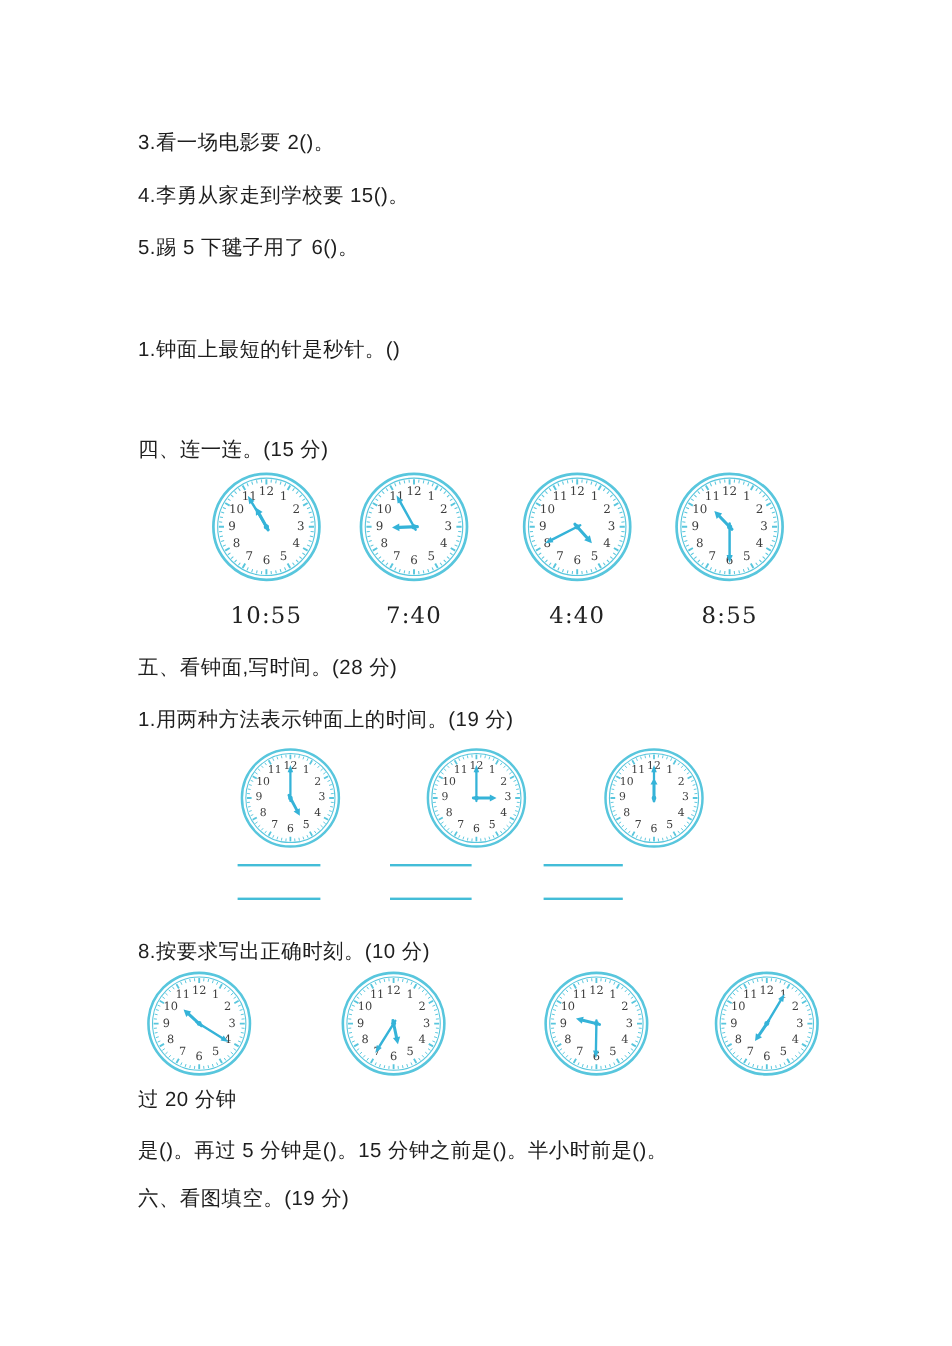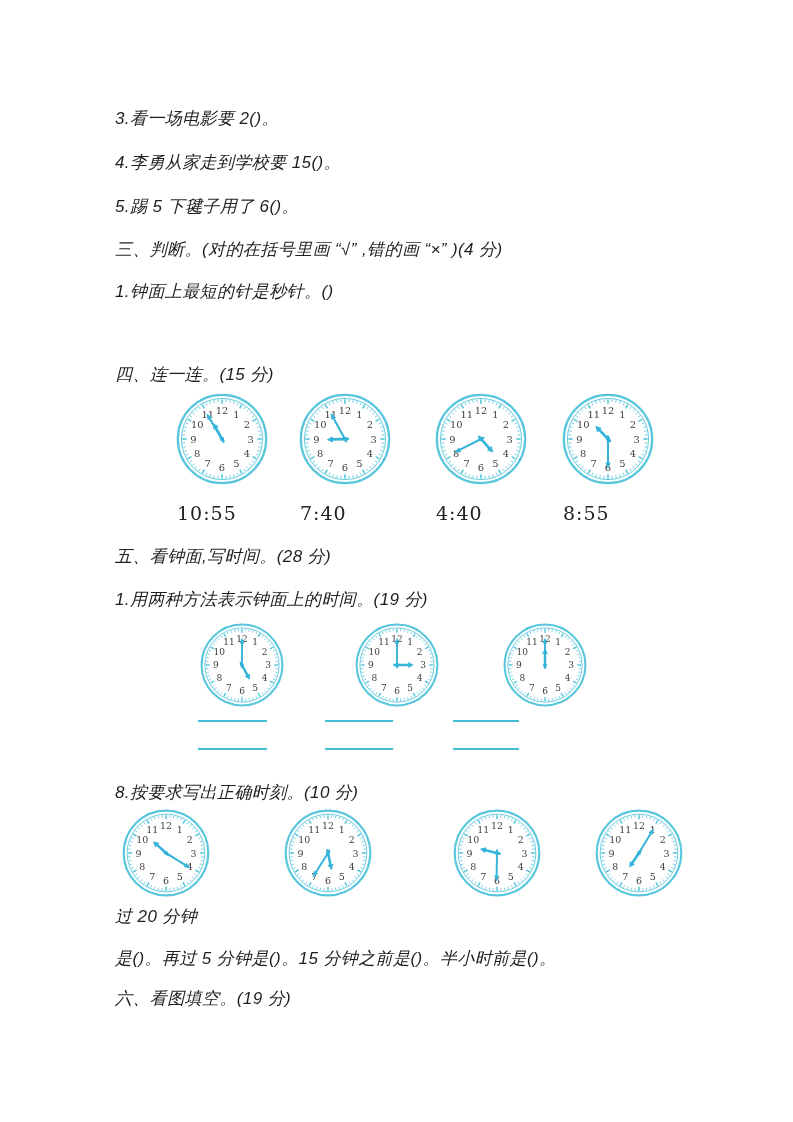--- a/index.html
+++ b/index.html
@@ -3,41 +3,40 @@
 <meta charset="utf-8">
 <style>
   html,body{margin:0;padding:0;}
   body{
     width:793px;height:1122px;position:relative;background:#ffffff;
     font-family:"Liberation Sans","DejaVu Sans",sans-serif;color:#1e1e1e;overflow:hidden;
   }
   .page{position:absolute;inset:0;}
   .tline{
     position:absolute;left:115px;font-size:17px;line-height:22px;
-    white-space:pre;letter-spacing:.4px;font-style:italic;
+    white-space:pre;letter-spacing:.4px;
   }
   .clock{position:absolute;}
   .clock svg{width:100%;height:100%;display:block;}
   .time-label{
-    position:absolute;width:90px;text-align:left;
+    position:absolute;width:90px;text-align:center;
     font-family:"DejaVu Serif","Liberation Serif",serif;
     font-size:19px;letter-spacing:1px;color:#222;
   }
   .blank{position:absolute;height:0;border-top:2px solid #43bdd8;}
 </style>
 </head>
 <body>
 
 <div class="page">
 
   <div class="tline" style="top:108px">3.看一场电影要 2()。</div>
   <div class="tline" style="top:152px">4.李勇从家走到学校要 15()。</div>
   <div class="tline" style="top:196px">5.踢 5 下毽子用了 6()。</div>
 
-  <div class="tline" style="top:239px">三、判断。(对的在括号里画 “√” ,错的画 “×” )(4 分)</div>
   <div class="tline" style="top:281px">1.钟面上最短的针是秒针。()</div>
 
   <div class="tline" style="top:364px">四、连一连。(15 分)</div>
 
   <div class="clock" style="left:175px;top:392px;width:94px;height:94px">
       <svg viewBox="0 0 100 100">
         <circle cx="50" cy="50" r="47" fill="#ffffff" stroke="#58c6dd" stroke-width="2.4"></circle>
         <circle cx="50" cy="50" r="43.2" fill="none" stroke="#58c6dd" stroke-width="1"></circle>
         <line x1="50" y1="12.399999999999999" x2="50" y2="7.799999999999997" stroke="#58c6dd" stroke-width="1.7"></line>
         <line x1="54.118421452745544" y1="10.815837322490033" x2="54.411101149894975" y2="8.031176015458861" stroke="#58c6dd" stroke-width="0.9"></line>

